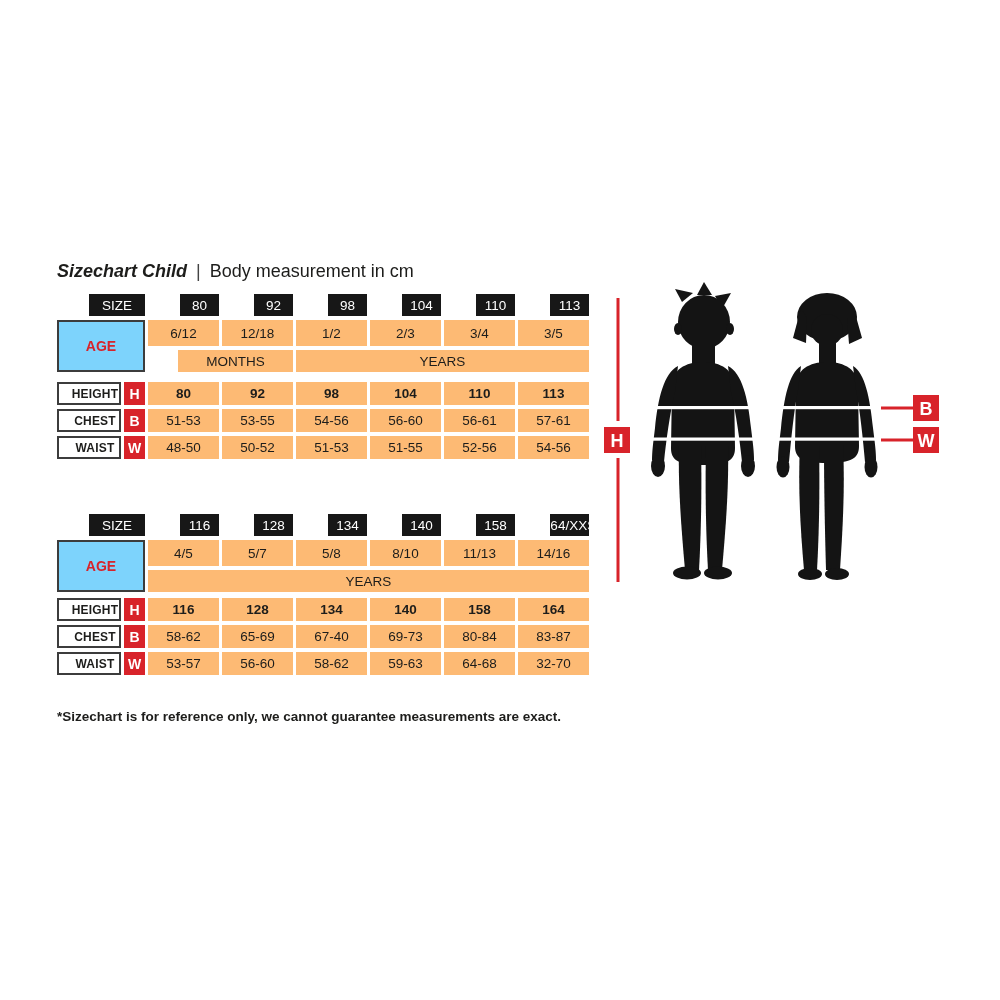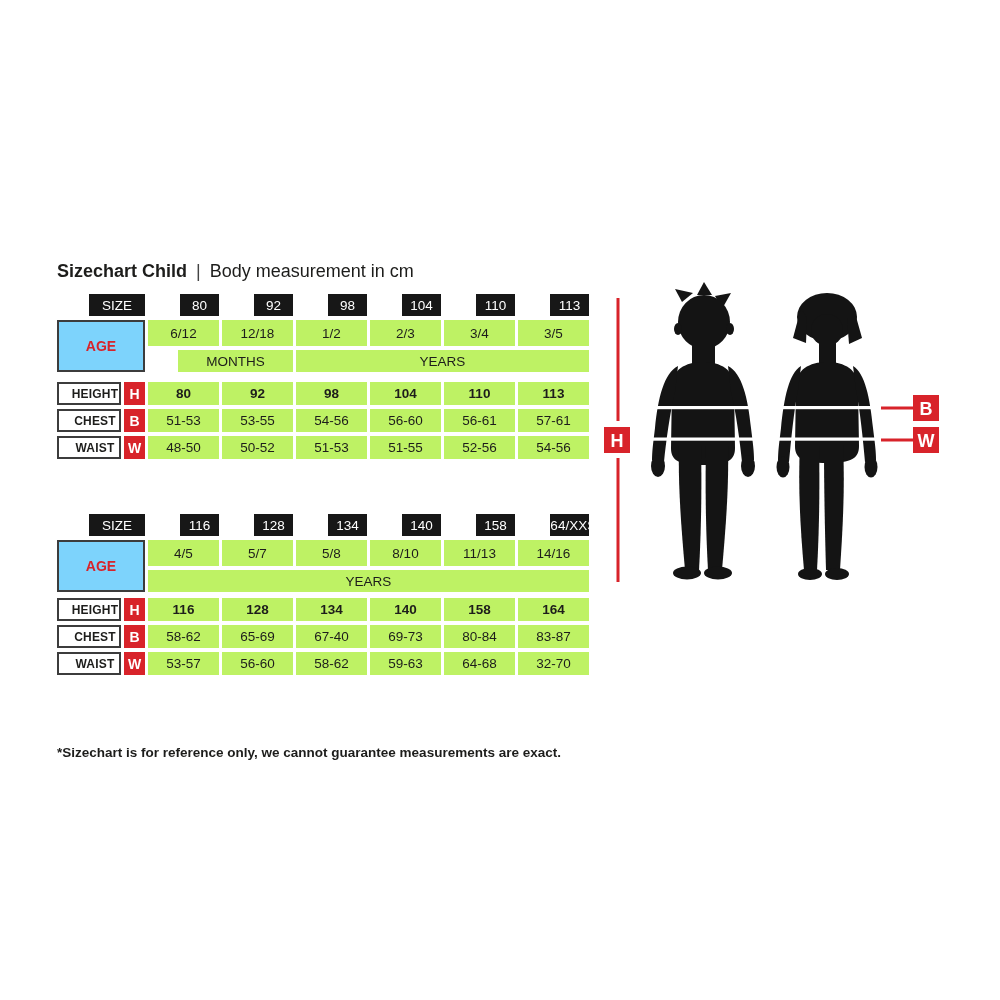--- a/index.html
+++ b/index.html
@@ -4,37 +4,37 @@
 <style>
   html,body { margin:0; padding:0; }
   body {
     width:1000px; height:1000px; background:#ffffff;
     font-family:"Liberation Sans", sans-serif; color:#1d1d1b;
   }
   .canvas { position:relative; width:1000px; height:1000px; overflow:hidden; }
 
   
   .title { position:absolute; left:57px; top:259px; font-size:18px; line-height:24px; white-space:nowrap; }
-  .t-bold { font-weight:bold; }
+  .t-bold { font-weight:bold;font-style:italic; }
   .t-sep  { font-weight:300; color:#444; padding:0 9px; }
 
   
   .tgrid {
     position:absolute;
     display:grid;
     grid-template-columns:88px repeat(6,71px);
     grid-template-rows:22px 26px 22px;
     column-gap:3px; row-gap:4px;
   }
   #t1-top { left:57px; top:294px; }
   #t2-top { left:57px; top:514px; }
 
   .cell { display:flex; align-items:center; justify-content:center; font-size:13.5px; }
   .c-black { background:#171717; color:#ffffff;margin-left:32px; }
-  .c-gray  { background:#bef264; color:#1d1d1b; }
+  .c-gray  { background:#fdba74; color:#1d1d1b; }
   .age-box {
     grid-column:1; grid-row:2 / 4;
     background:#7dd3fc; border:2px solid #3c3c3c;
     color:#d8232a; font-weight:bold; font-size:14px;
     display:flex; align-items:center; justify-content:center;
   }
   .span2 { grid-column:span 2;margin-left:30px; }
   .span4 { grid-column:span 4; }
   .span6 { grid-column:span 6; }
 
@@ -53,21 +53,21 @@
     background:#ffffff; border:2px solid #3c3c3c;
     font-size:12px; font-weight:bold; letter-spacing:0.2px;
     display:flex; align-items:center; justify-content:center;padding-left:12px;
   }
   .redsq {
     background:#d8232a; color:#ffffff; font-weight:bold; font-size:14px;
     display:flex; align-items:center; justify-content:center;
   }
   .bold { font-weight:bold; }
 
-  .footnote { position:absolute; left:57px; top:745px; font-size:13.5px; font-weight:bold; }
+  .footnote { position:absolute; left:57px; top:709px; font-size:13.5px; font-weight:bold; }
 
   .figure { position:absolute; left:600px; top:280px; width:350px; height:320px; }
 </style>
 </head>
 <body>
 
 <div class="canvas">
 
   <div class="title">
     <span class="t-bold">Sizechart Child</span><span class="t-sep">|</span><span>Body measurement in cm</span>

